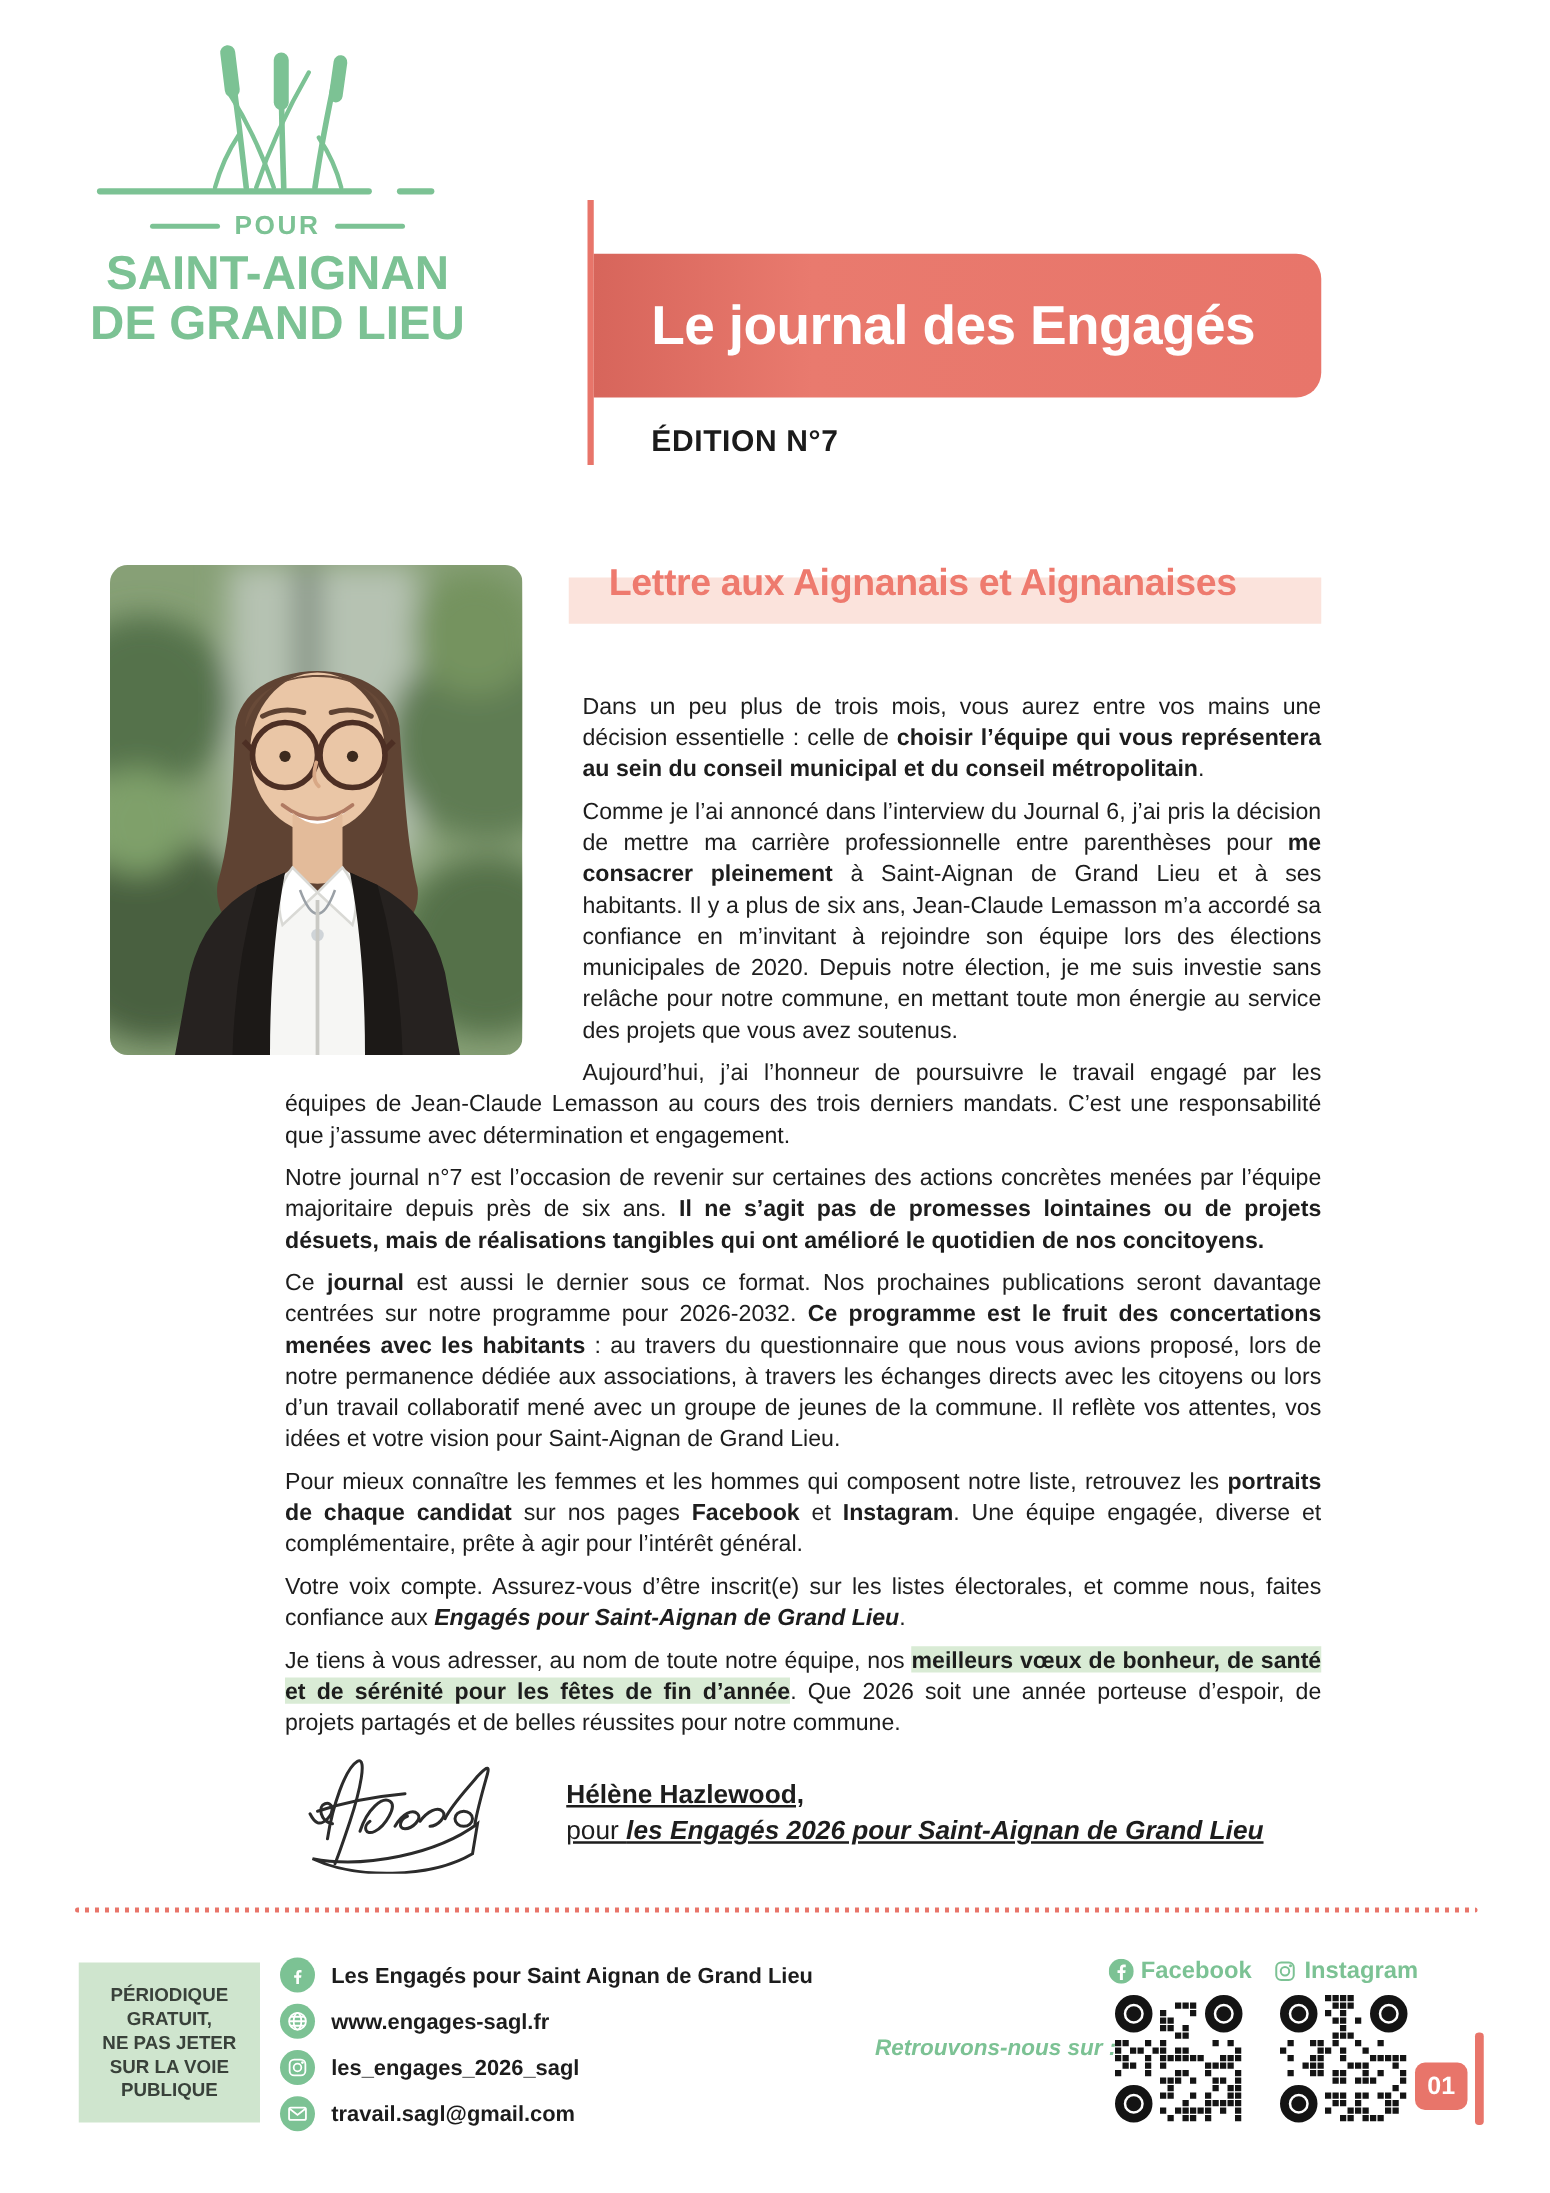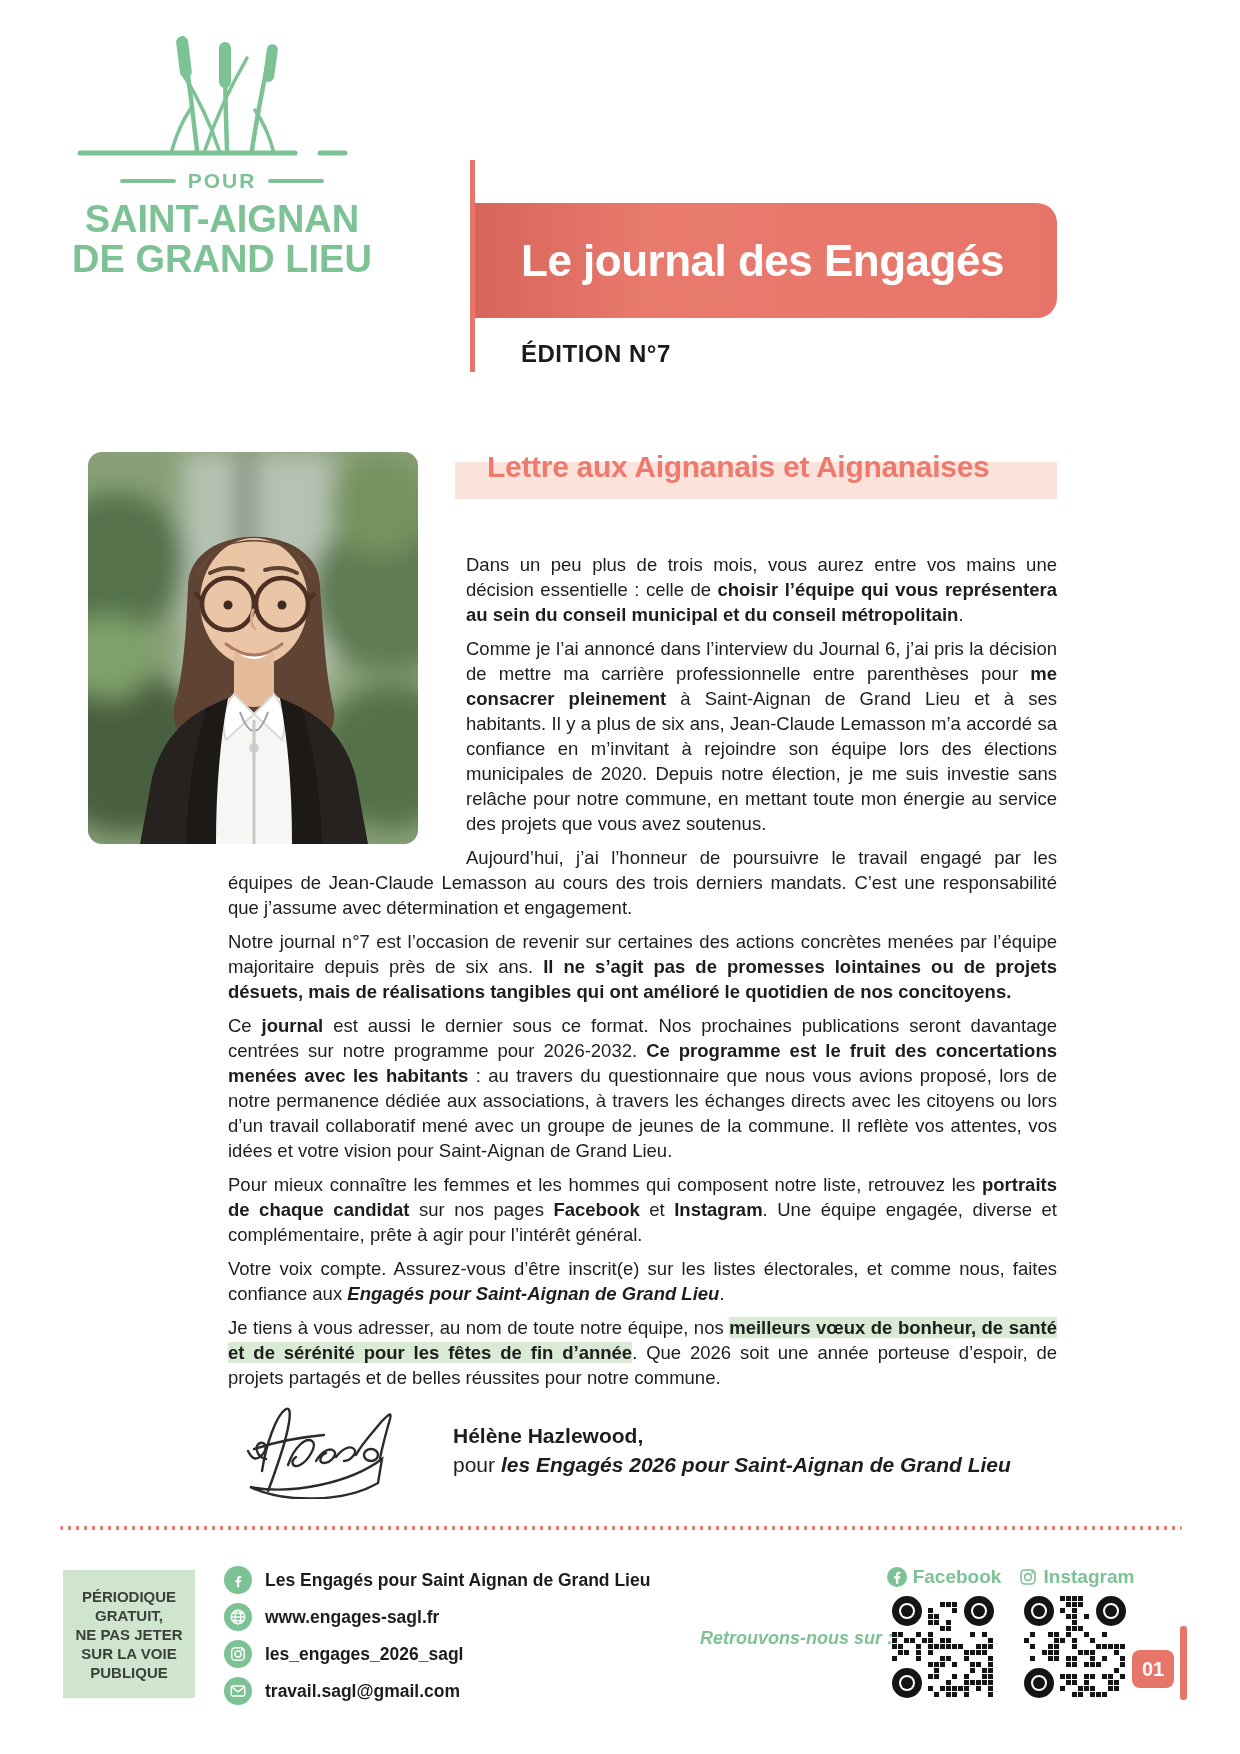--- a/index.html
+++ b/index.html
@@ -36,30 +36,30 @@
                font-size:18.5px;line-height:25px;text-align:justify;color:#1d1d1d;}
   .photo-spacer{float:left;width:238px;height:300px;}
   .letter-body p{margin:0 0 9px 0;}
   .letter-body p.heading{font-weight:700;margin-top:16px;margin-bottom:9px;text-align:left;}
   .letter-body .b{font-weight:700;}
   .letter-body .i{font-style:italic;}
   .letter-body .hl{background:#d9ebd5;}
 
   .signature-row{display:flex;margin-top:8px;margin-left:4px;}
   .signature-svg{flex:0 0 auto;}
-  .sig-text{margin-left:46px;padding-top:22px;font-size:21px;line-height:29px;text-align:left;}
+  .sig-text{margin-left:46px;padding-top:22px;font-size:21px;line-height:29px;text-align:left;text-decoration:underline;}
   .sig-name{font-weight:700;}
   .sig-team .bi{font-weight:700;font-style:italic;}
 
   
   .dotted{position:absolute;left:60px;top:1526px;width:1122px;height:4px;border-radius:2px;
           background:repeating-linear-gradient(90deg,#e8756a 0 3.5px,transparent 3.5px 8px);}
 
   
-  .notice-box{position:absolute;left:63px;top:1570px;width:132px;height:128px;background:#cfe5ce;
+  .notice-box{position:absolute;left:63px;top:1570px;width:145px;height:128px;background:#cfe5ce;
               display:flex;flex-direction:column;align-items:center;justify-content:center;
               font-size:15px;line-height:19px;font-weight:800;color:#39413a;text-align:center;}
   .contacts{position:absolute;left:224px;top:1566px;display:flex;flex-direction:column;gap:9px;}
   .contact-row{display:flex;align-items:center;gap:13px;height:28px;}
   .cicon{width:28px;height:28px;border-radius:50%;background:#7cc294;display:flex;align-items:center;justify-content:center;}
   .contact-label{font-size:17.5px;font-weight:800;color:#1c1c1c;}
 
   .find-us{position:absolute;left:700px;top:1628px;font-size:18px;font-weight:800;font-style:italic;color:#7cc294;}
 
   .social-col{position:absolute;top:1566px;width:104px;}

